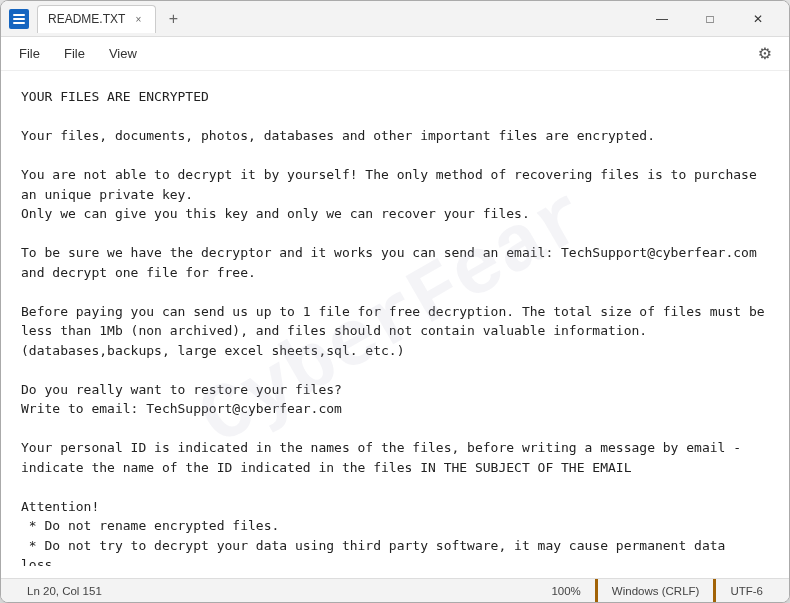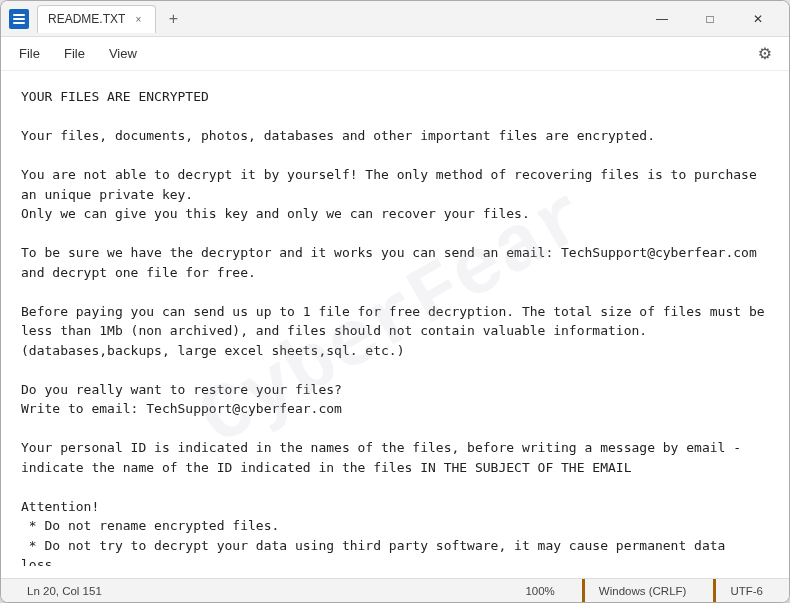--- a/index.html
+++ b/index.html
@@ -221,21 +221,21 @@
 
     .status-section {
       flex: 1;
       display: flex;
       align-items: center;
     }
 
     .status-right {
       display: flex;
       align-items: flex-start;
-      gap: 13px;
+      gap: 0;
     }
 
     .status-item {
       padding: 0 14px;
       border-left: 3px solid #a16207;
       height: 24px;
       display: flex;
       align-items: center;
       font-size: 11.5px;
     }

